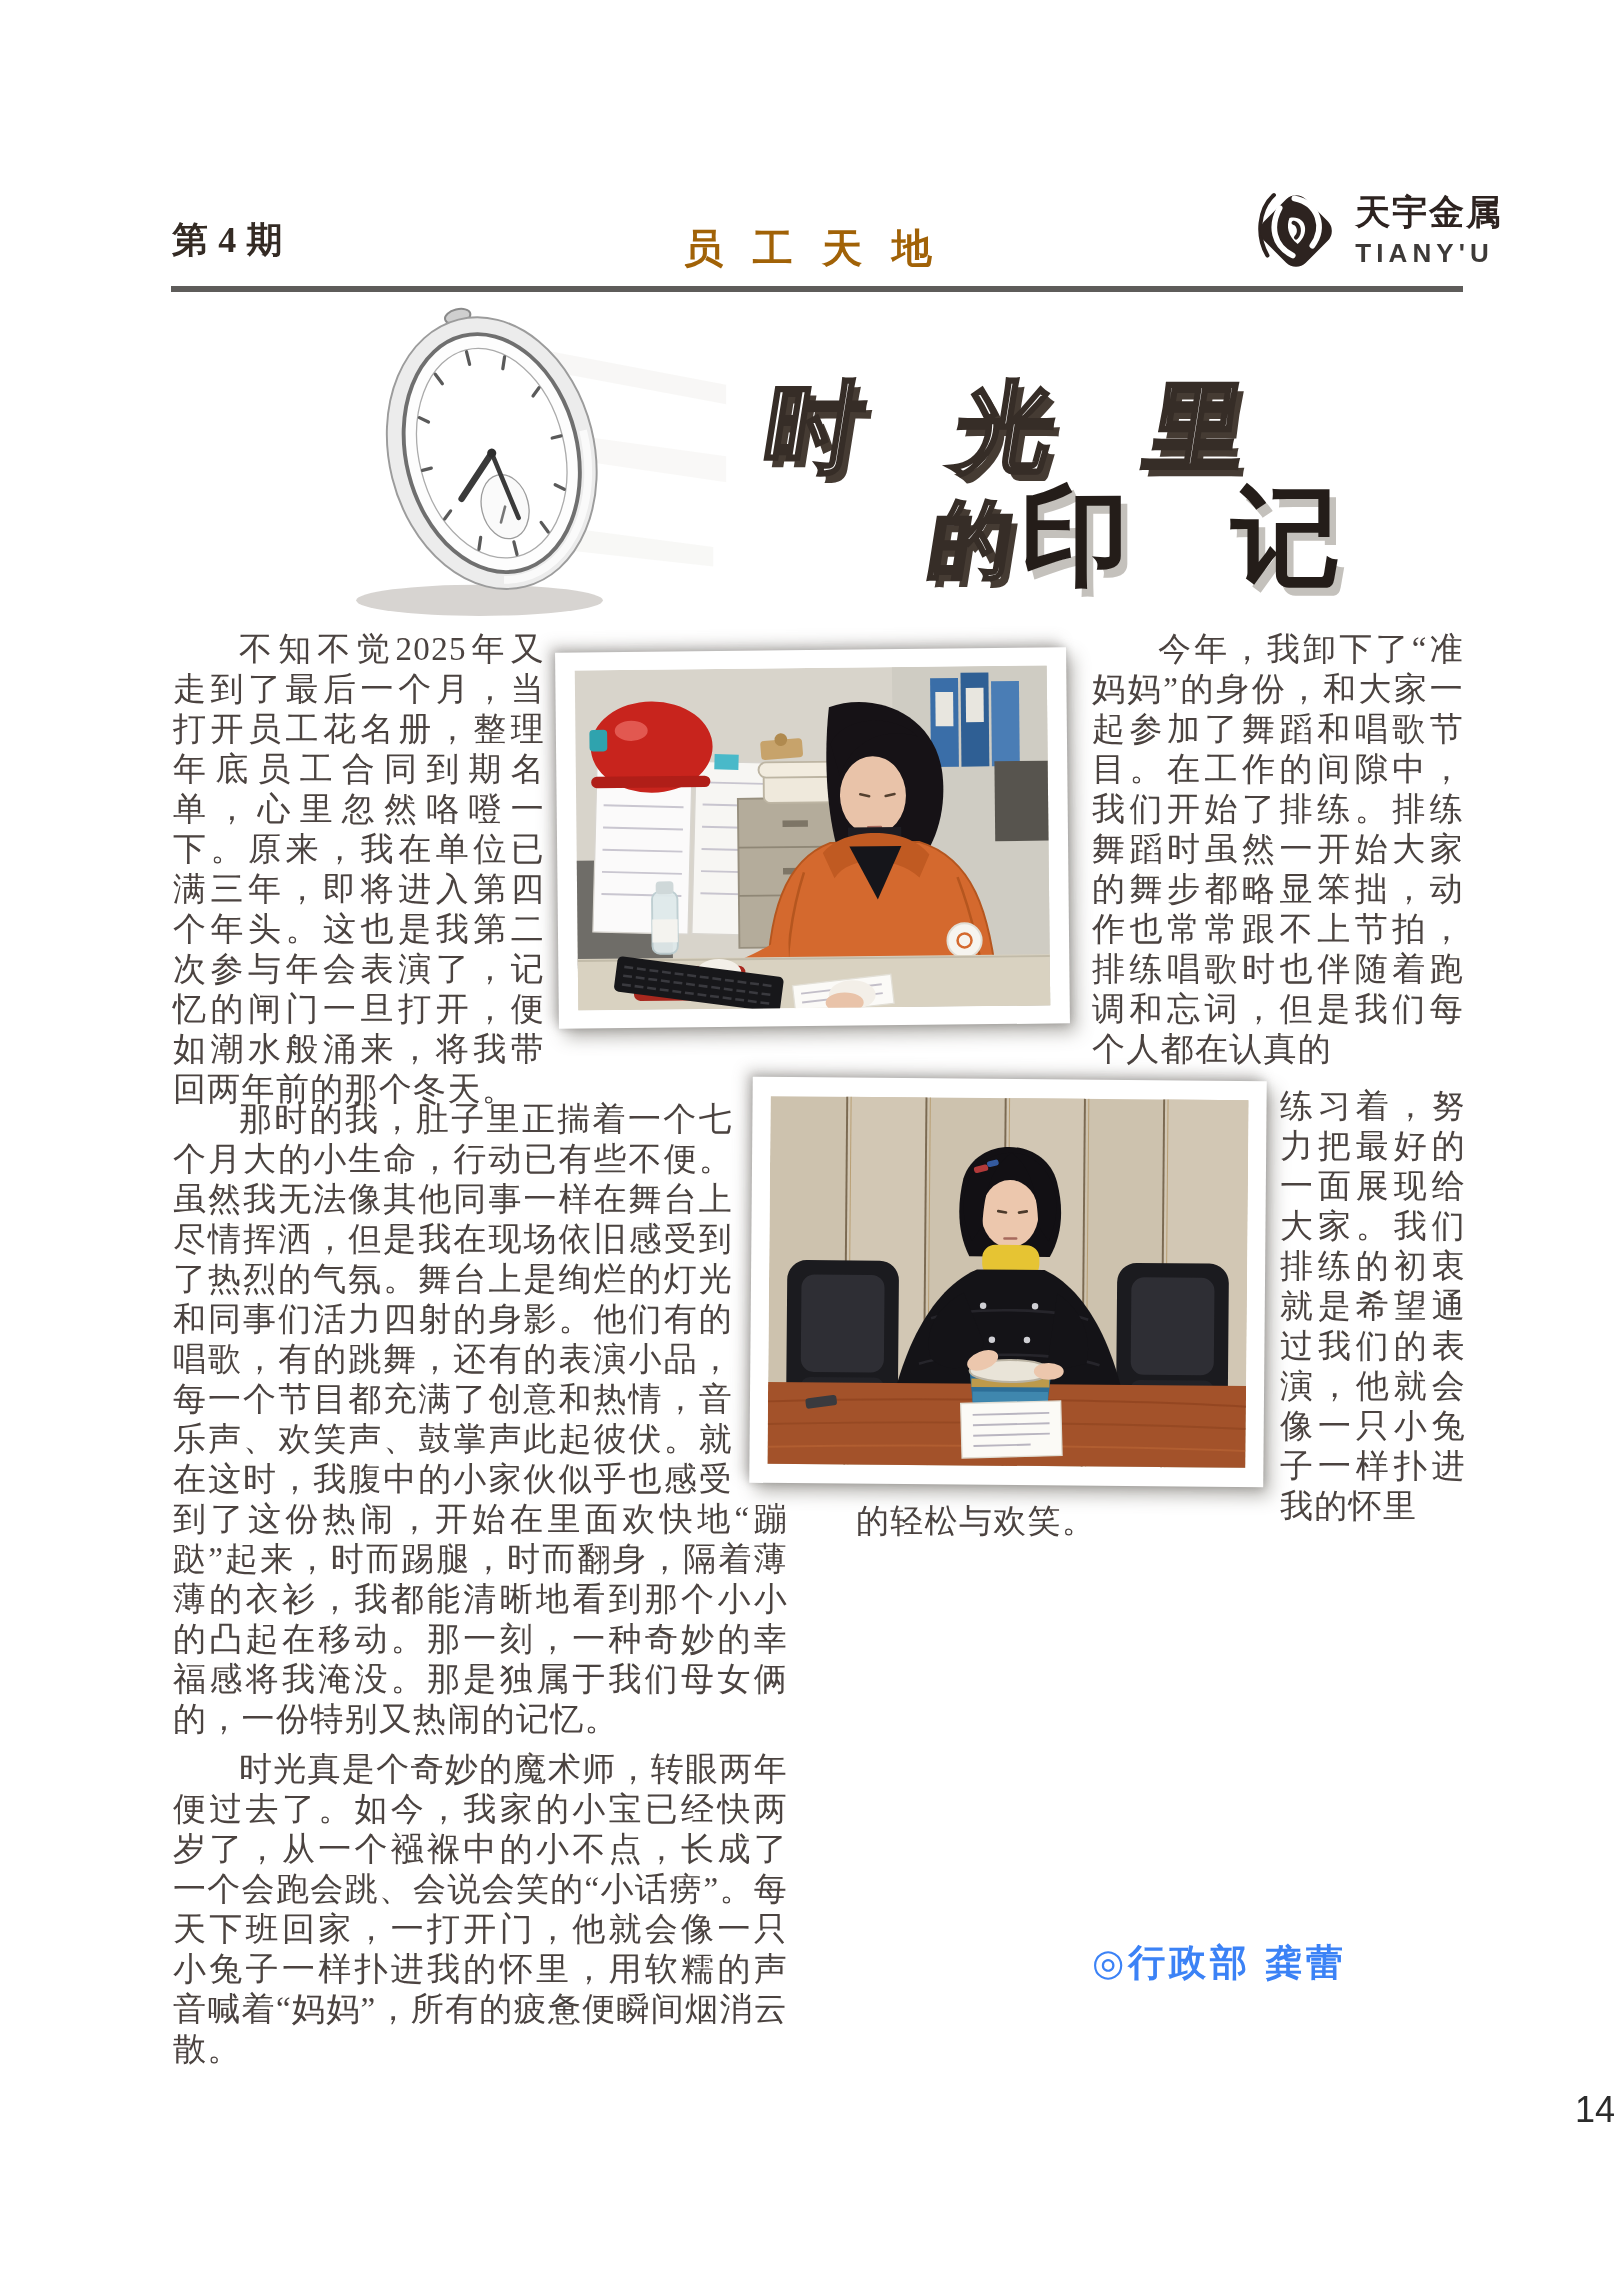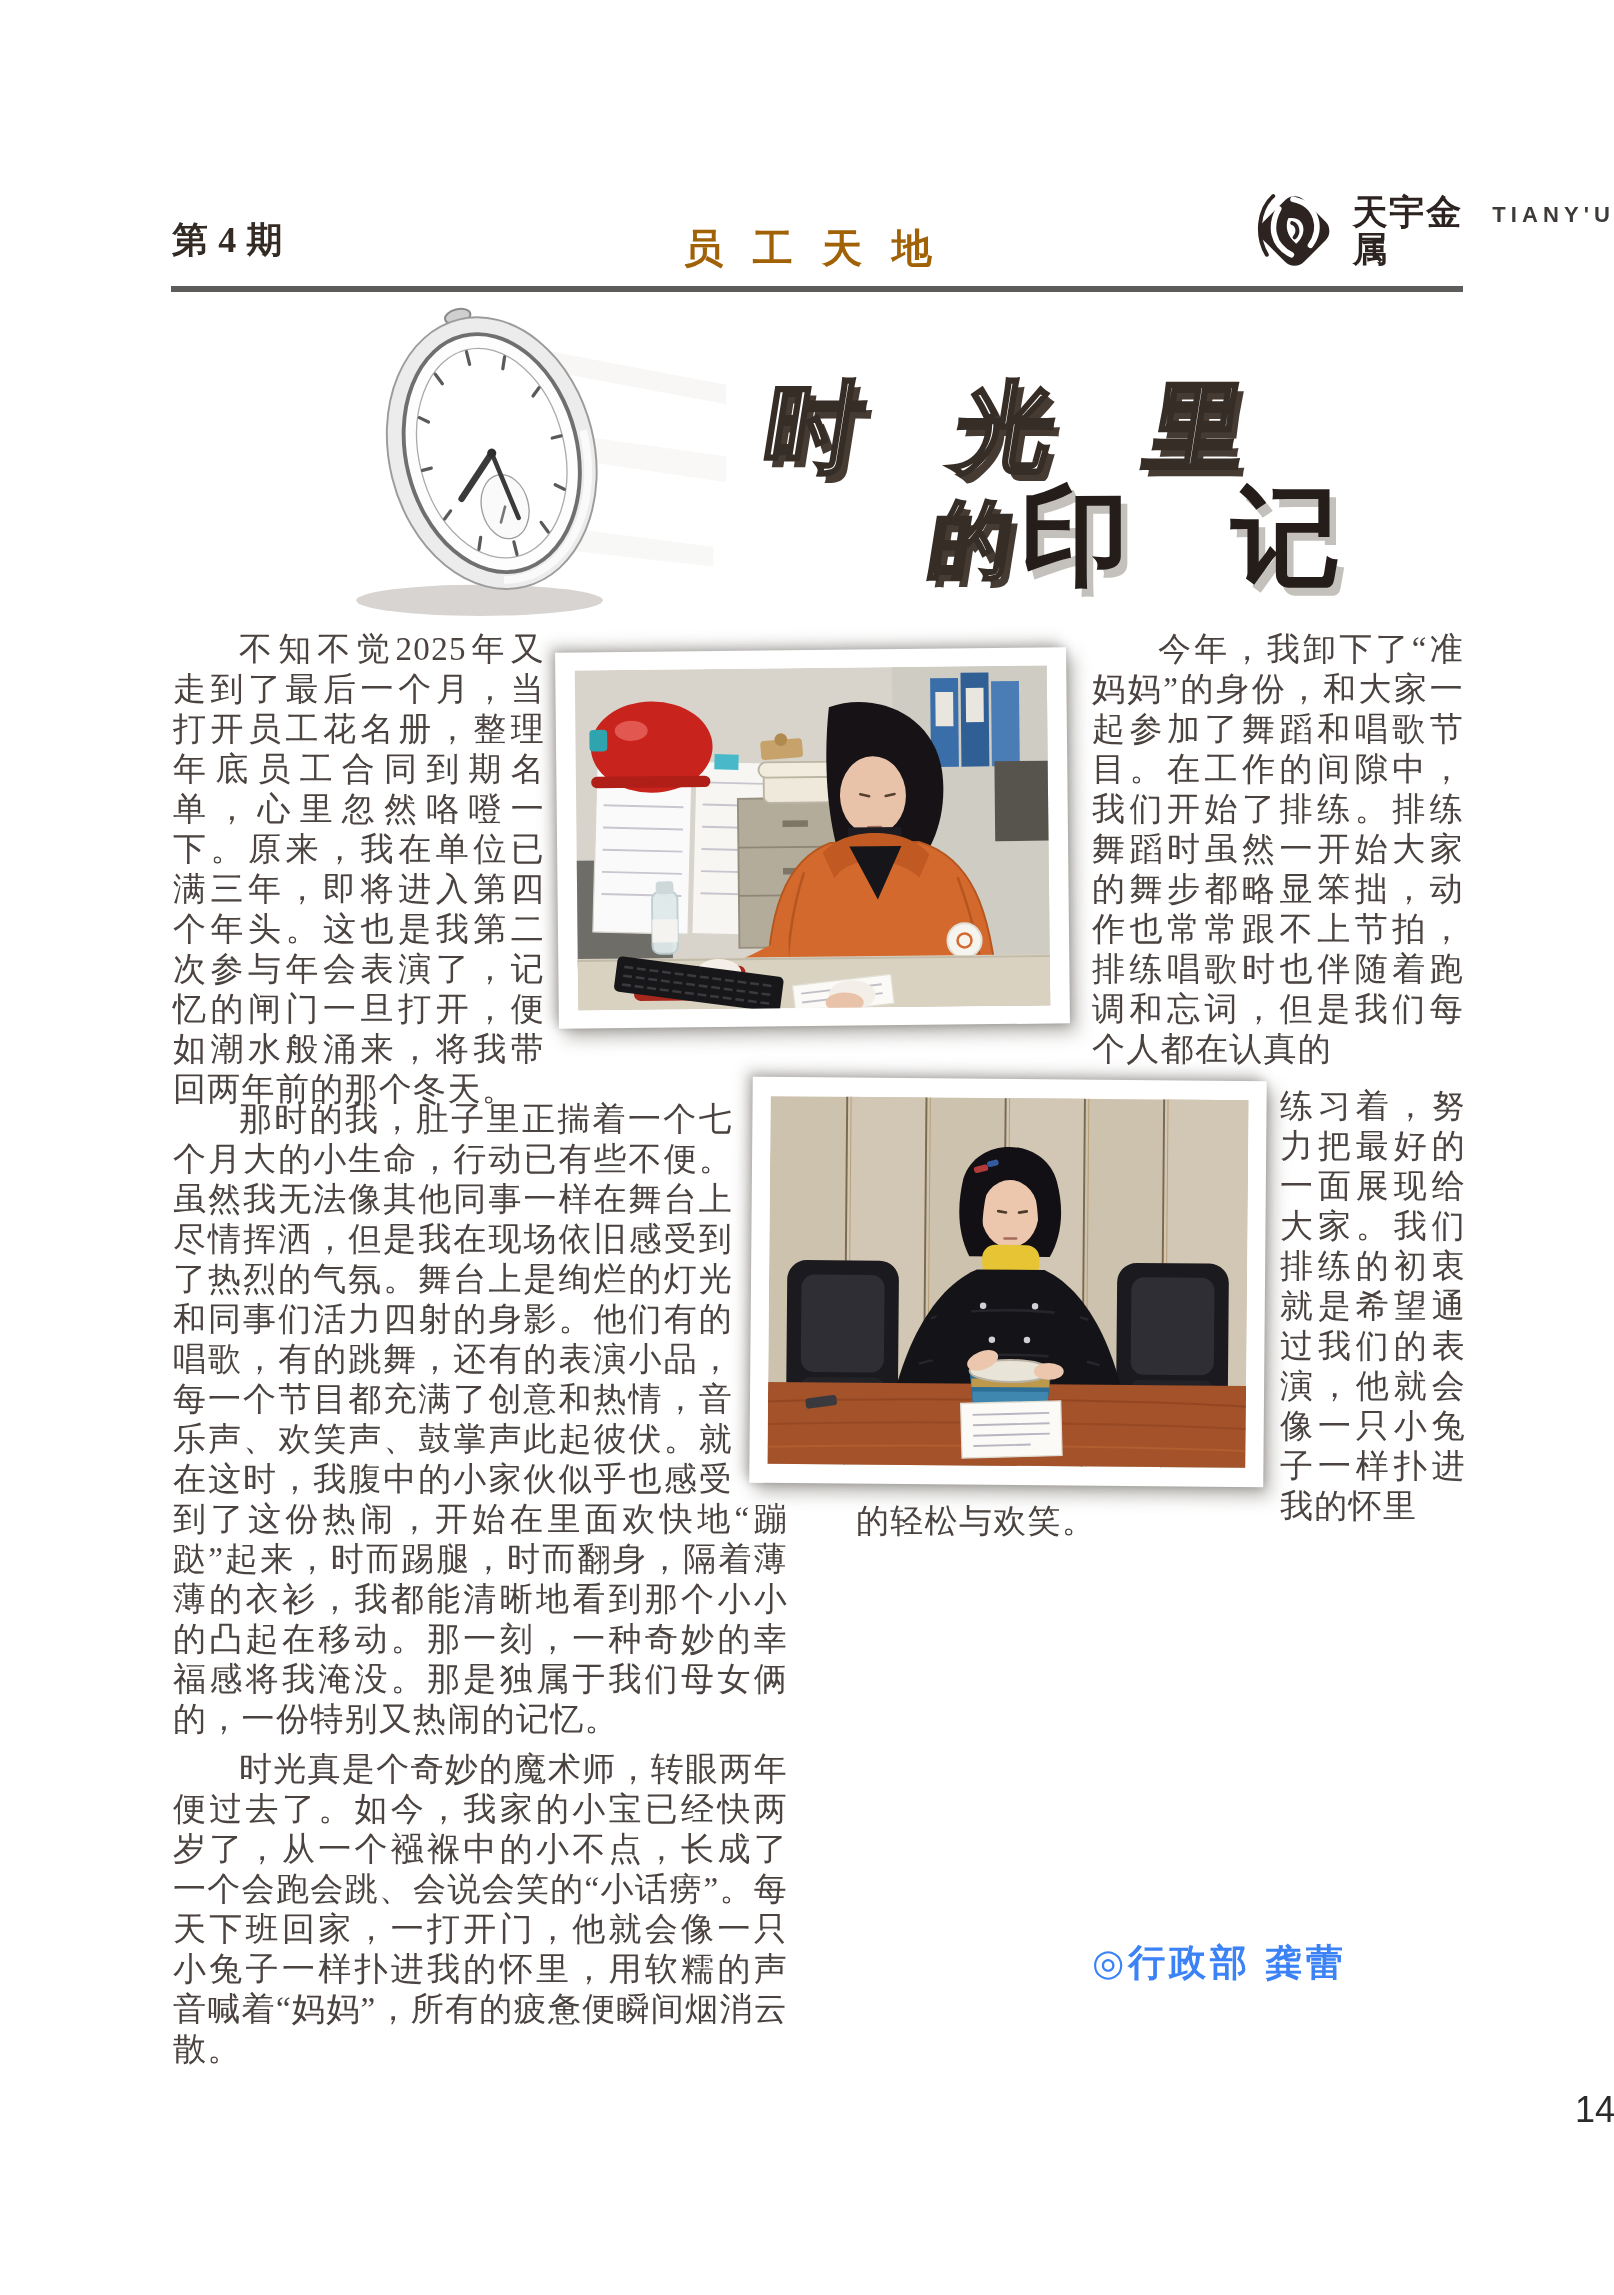--- a/index.html
+++ b/index.html
@@ -6,24 +6,24 @@
   .page{position:relative;width:1615px;height:2295px;background:#ffffff;overflow:hidden;
         font-family:"Liberation Serif","DejaVu Serif",serif;color:#4b4340;border-radius:25px;}
 
   
   .hdr-issue{position:absolute;left:172px;top:216px;font-size:36px;font-weight:700;
              letter-spacing:10.3px;color:#342b24;}
   .hdr-section{position:absolute;left:0;top:221px;width:100%;text-align:center;
                font-size:40px;font-weight:700;letter-spacing:29.5px;text-indent:29.5px;color:#a16207;}
   .logo{position:absolute;left:1247px;top:182px;display:flex;align-items:center;gap:10.3px;}
   .logo-mark{width:98px;height:98px;}
-  .logo-text{display:flex;flex-direction:row;line-height:1.05;
+  .logo-text{display:flex;flex-direction:column;line-height:1.05;
              font-family:"Liberation Sans","DejaVu Sans",sans-serif;}
   .logo-cn{font-size:35px;font-weight:900;letter-spacing:1.9px;color:#2d2320;}
-  .logo-en{font-size:22px;font-weight:700;letter-spacing:5.1px;color:#3d3a38;margin-top:9px;}
+  .logo-en{font-size:26px;font-weight:700;letter-spacing:5.1px;color:#3d3a38;margin-top:9px;}
   .hdr-rule{position:absolute;left:171px;top:286px;width:1292px;height:5.8px;background:#5e5c5a;}
 
   
   .clock-art{position:absolute;left:297px;top:294px;width:430px;height:331px;}
   .title-sans{font-family:"Liberation Sans","DejaVu Sans",sans-serif;font-weight:900;white-space:nowrap;}
   .t-outline{color:#ffffff;-webkit-text-stroke:3.2px #362d27;text-shadow:7.7px 7.7px 0 #453b33;}
   .t1{position:absolute;left:765px;top:363px;font-size:98px;letter-spacing:33px;transform:skewX(-9deg);}
   .t2{position:absolute;left:930px;top:485px;font-size:83px;transform:skewX(-9deg);}
   .t3{position:absolute;left:1020px;top:464px;font-size:109px;letter-spacing:36px;color:#241d19;
       text-shadow:6.4px 7.7px 0 rgba(125,117,107,0.45);}

